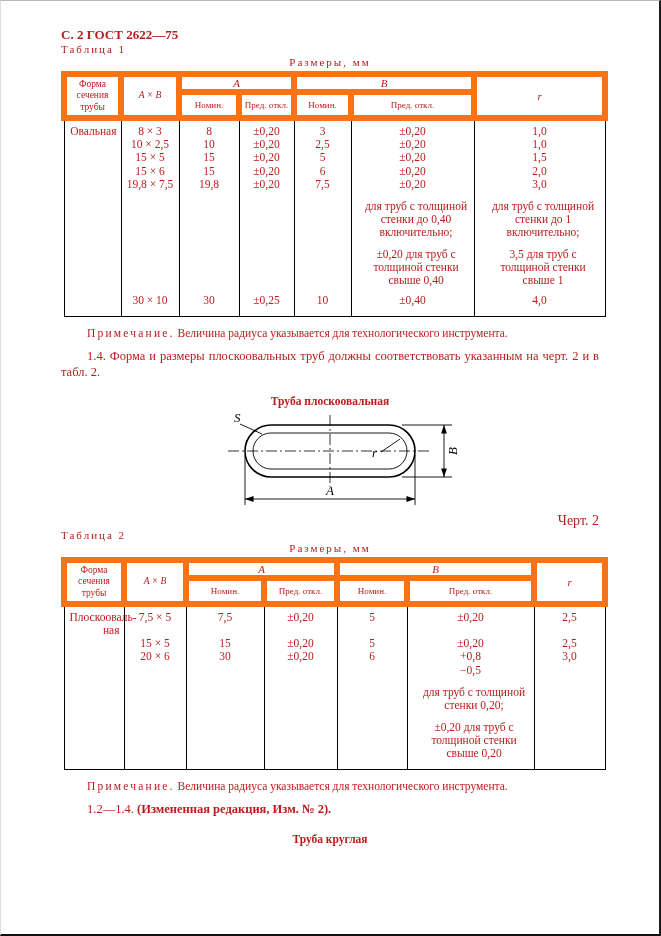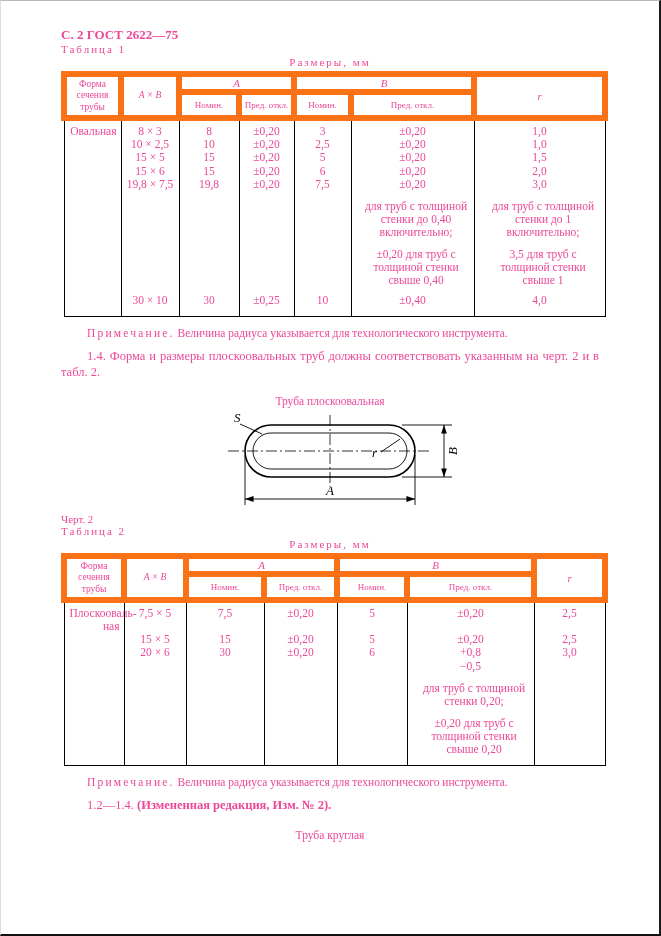--- a/index.html
+++ b/index.html
@@ -1,19 +1,19 @@
 <!DOCTYPE html>
 <html><head>
 <meta charset="utf-8">
 <style>
   * { margin:0; padding:0; box-sizing:border-box; }
   html,body { background:#e9e9e9; }
   .page {
     position:relative; width:661px; height:936px; background:#ffffff;
-    font-family:"Liberation Serif","DejaVu Serif",serif; color:#ec4899;
+    font-family:"Liberation Serif","DejaVu Serif",serif; color:#b91c1c;
     padding:26px 60px 0 60px;
     border-top:1px solid #b8b8b8; border-left:1px solid #dcdcdc;
     border-right:2px solid #1c1c1c; border-bottom:2px solid #111;
     overflow:hidden; margin:0 auto;
   }
   .doc-header { font-weight:bold; font-size:13px; }
   .tbl-label { text-align:left; font-size:11px; letter-spacing:2px; }
   .units { text-align:center; font-size:11px; letter-spacing:2px; margin-top:1px; margin-bottom:3px; }
 
   table.gtable { border-collapse:collapse; table-layout:fixed; width:541px; border:1px solid #000; }
@@ -30,22 +30,22 @@
   .gtable tbody tr.first td { padding-top:4px; }
   .gtable tbody tr.gap td { padding-top:9px;padding-left:11px; }
   .gtable tbody tr.gap2 td { padding-top:7px; }
   .gtable tbody tr.last td { padding-bottom:9px; }
   .gtable td.c1 { text-align:right; padding-left:5px; white-space:pre-line; }
 
   .note { font-size:11.5px; margin-top:10px; text-indent:26px; }
   .spaced { letter-spacing:2.2px; }
   .para { font-size:12.5px; line-height:1.22; text-indent:26px; text-align:justify; margin-top:10px; }
   .para.tight { margin-top:3px; }
-  .fig-title { text-align:center; font-weight:normal; font-size:11.5px; margin-top:15px; }
-  .fig-caption { text-align:left; font-size:11px; }
+  .fig-title { text-align:center; font-weight:bold; font-size:11.5px; margin-top:15px; }
+  .fig-caption { text-align:right; font-size:14px; }
   svg.drawing { display:block; margin:4px auto 0 auto; }
   svg .thick { stroke:#000; stroke-width:1.6; fill:none; }
   svg .thin  { stroke:#000; stroke-width:0.9; fill:none; }
   svg .cl    { stroke:#000; stroke-width:0.8; fill:none; stroke-dasharray:11 3 2 3; }
   svg text   { font-family:"Liberation Serif","DejaVu Serif",serif; font-style:italic; font-size:13px; fill:#000; }
 </style>
 </head>
 <body>
 
 <div class="page">

